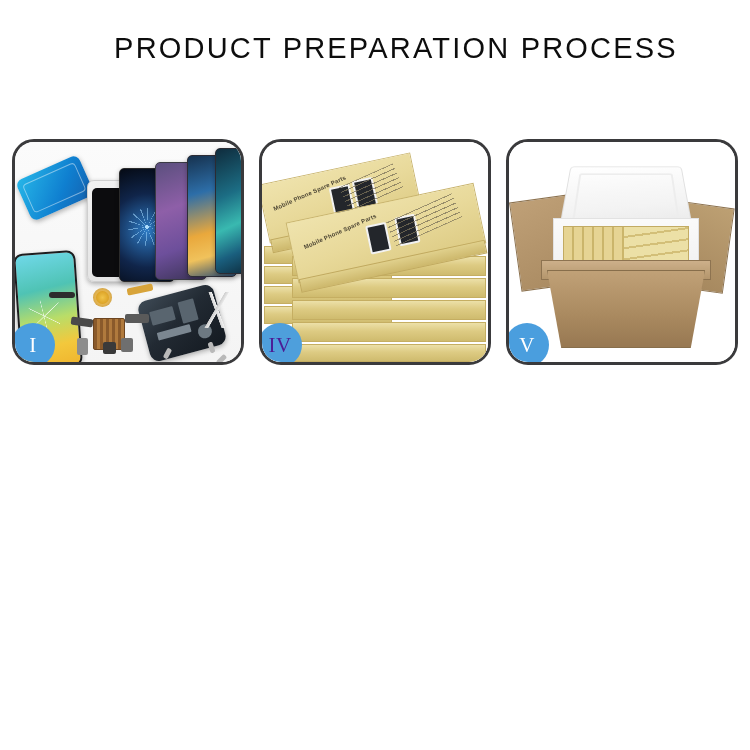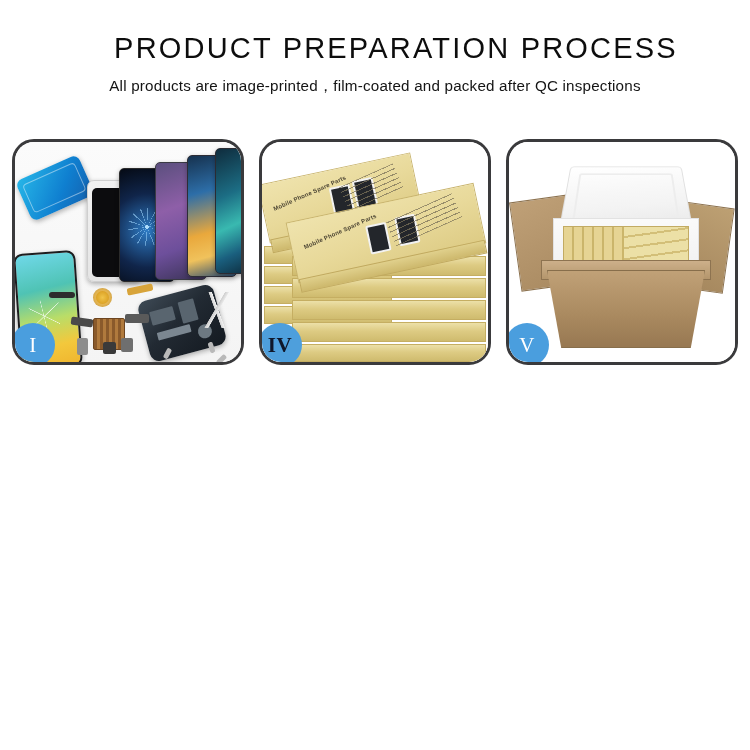--- a/index.html
+++ b/index.html
@@ -58,21 +58,21 @@
     width:44px;height:44px;
     border-radius:50%;
     background:#4a9ede;
     color:#ffffff;
     font-family:"Liberation Serif", serif;
     font-size:21px;
     display:flex;align-items:center;justify-content:center;
     letter-spacing:.5px;
     z-index:9;
   }
-  .badge.soft{background:#4e9fdc;color:#0f172a;font-weight:bold;}
+  .badge.soft{background:#4e9fdc;color:#4c1d95;}
 
   
   .p1{background:linear-gradient(180deg,#fbfbfb 0%,#f4f4f4 100%);}
   .ph{position:absolute;border-radius:5px;box-shadow:0 2px 5px rgba(0,0,0,.30);}
   .ph.a{ 
     left:6px;top:24px;width:68px;height:44px;
     background:linear-gradient(135deg,#27b7e8 0%,#0f7fd0 60%,#1560ad 100%);
     transform:rotate(-24deg);border-radius:7px;
   }
   .ph.a:after{content:"";position:absolute;left:5px;top:6px;right:6px;bottom:7px;
@@ -278,21 +278,20 @@
   .sb-top{position:absolute;left:24px;top:24px;width:182px;height:64px;
     background:linear-gradient(170deg,#cdb085 0%,#bb9b6f 100%);
     clip-path:polygon(26% 0,100% 0,74% 100%,0 100%);border:1px solid #9d8158;}</style>
 </head>
 <body>
 
 <div class="page">
 
   <div class="header">
     <div class="title">PRODUCT PREPARATION PROCESS</div>
-    <div class="subtitle">All products are image-printed，film-coated and packed after QC inspections</div>
   </div>
 
   <div class="grid">
 
     <div class="panel">
       <div class="stage p1">
         <div class="ph a"></div>
         <div class="ph b"></div>
         <div class="ph c">
             <span class="spark"></span>

